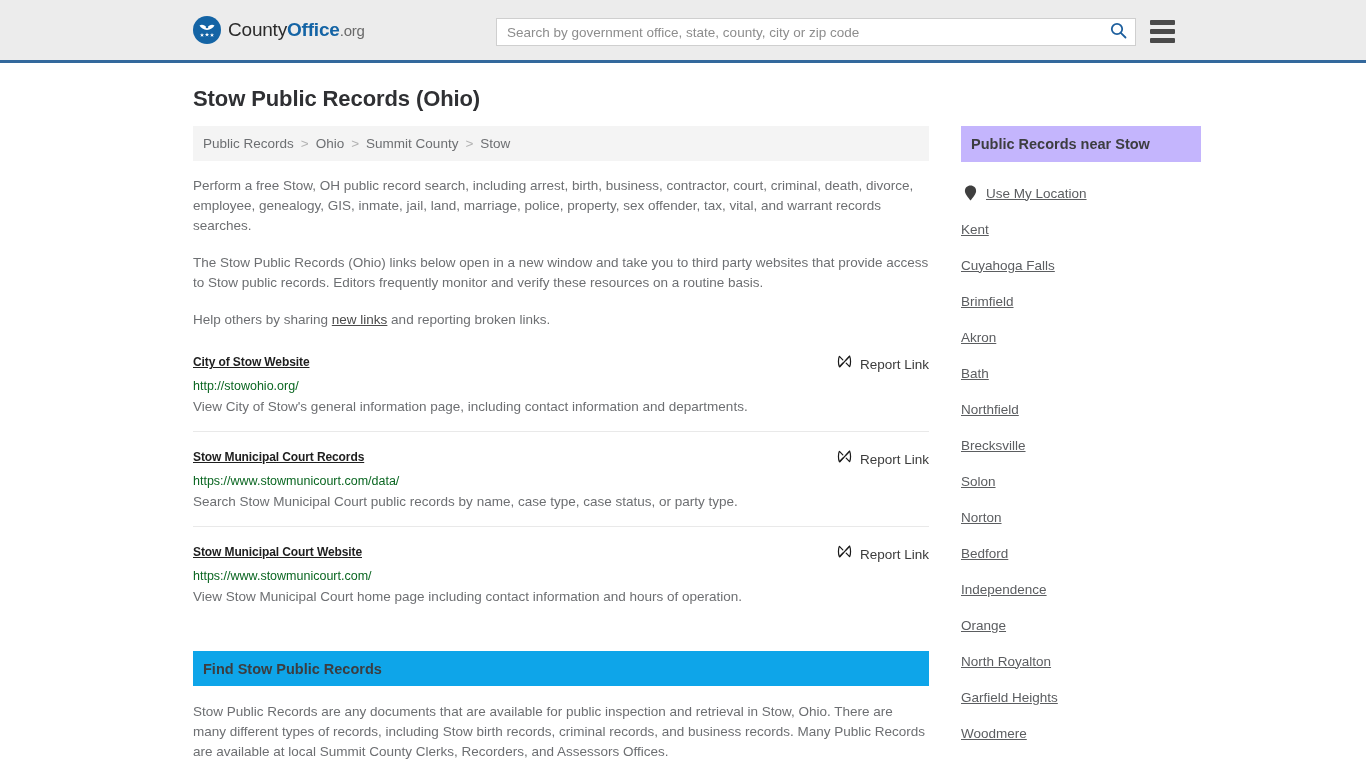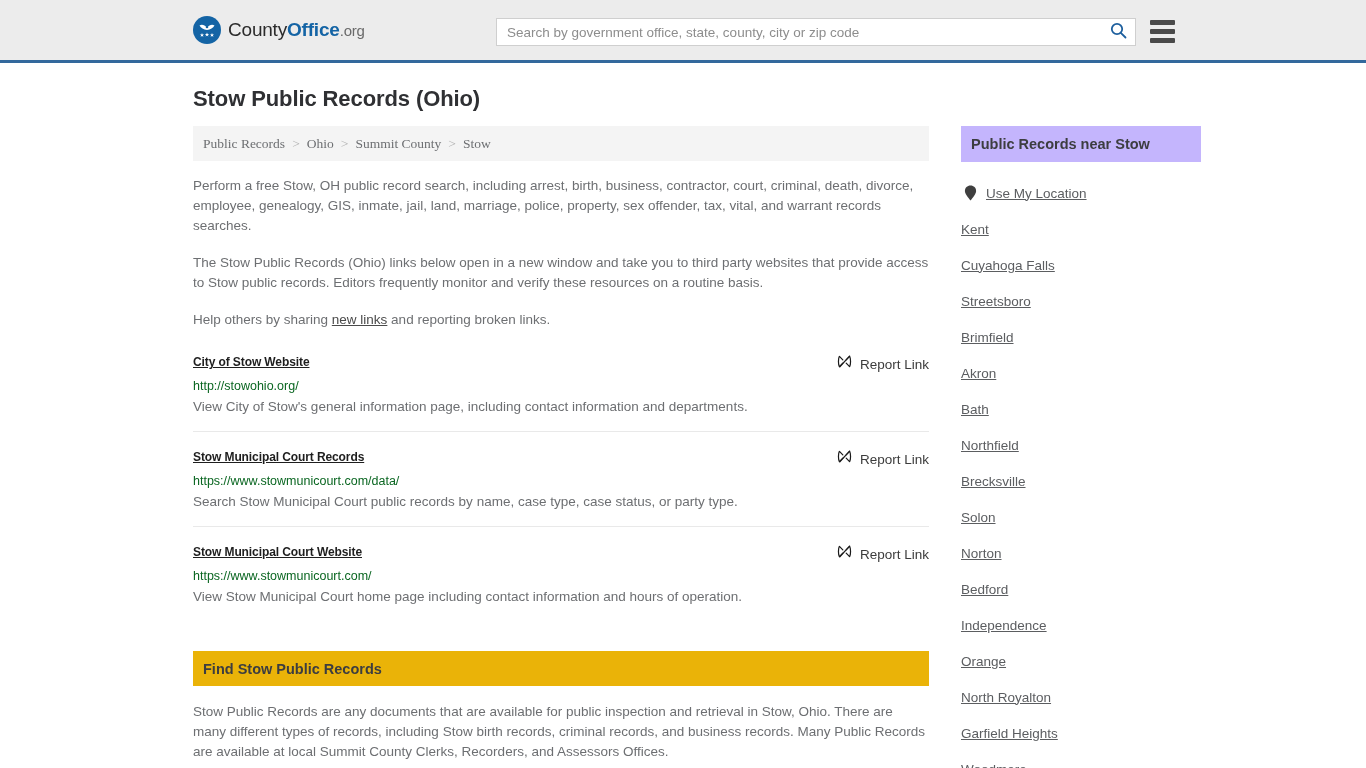--- a/index.html
+++ b/index.html
@@ -123,21 +123,20 @@
 
   .breadcrumb {
     background: #f4f4f4;
     height: 35px;
     display: flex;
     align-items: center;
     padding: 0 10px;
     font-size: 13.5px;
     color: #6d6f72;
     margin-bottom: 15px;
-    font-family: Liberation Serif, serif;
   }
   .breadcrumb a {
     color: #6d6f72;
     text-decoration: none;
   }
   .breadcrumb .sep { color: #b2b2b2; margin: 0 7px; }
 
   .body-para {
     font-size: 13.5px;
     line-height: 20px;
@@ -191,21 +190,21 @@
   }
   .link-desc {
     font-size: 13.5px;
     color: #6d6f72;
     line-height: 19px;
     margin: 0;
   }
 
   
   .section-head {
-    background: #eab308;
+    background: #0ea5e9;
     height: 35px;
     display: flex;
     align-items: center;
     padding: 0 10px;
     font-size: 14.5px;
     font-weight: bold;
     color: #3c3d40;
     margin-top: 30px;
     margin-bottom: 16px;
   }
@@ -377,23 +376,20 @@
           </span>
           <a href="#">Use My Location</a>
         </li>
         <li>
             <a href="#">Kent</a>
           </li>
         <li>
             <a href="#">Cuyahoga Falls</a>
           </li>
         <li>
-            <a href="#">Streetsboro</a>
-          </li>
-        <li>
             <a href="#">Brimfield</a>
           </li>
         <li>
             <a href="#">Akron</a>
           </li>
         <li>
             <a href="#">Bath</a>
           </li>
         <li>
             <a href="#">Northfield</a>

